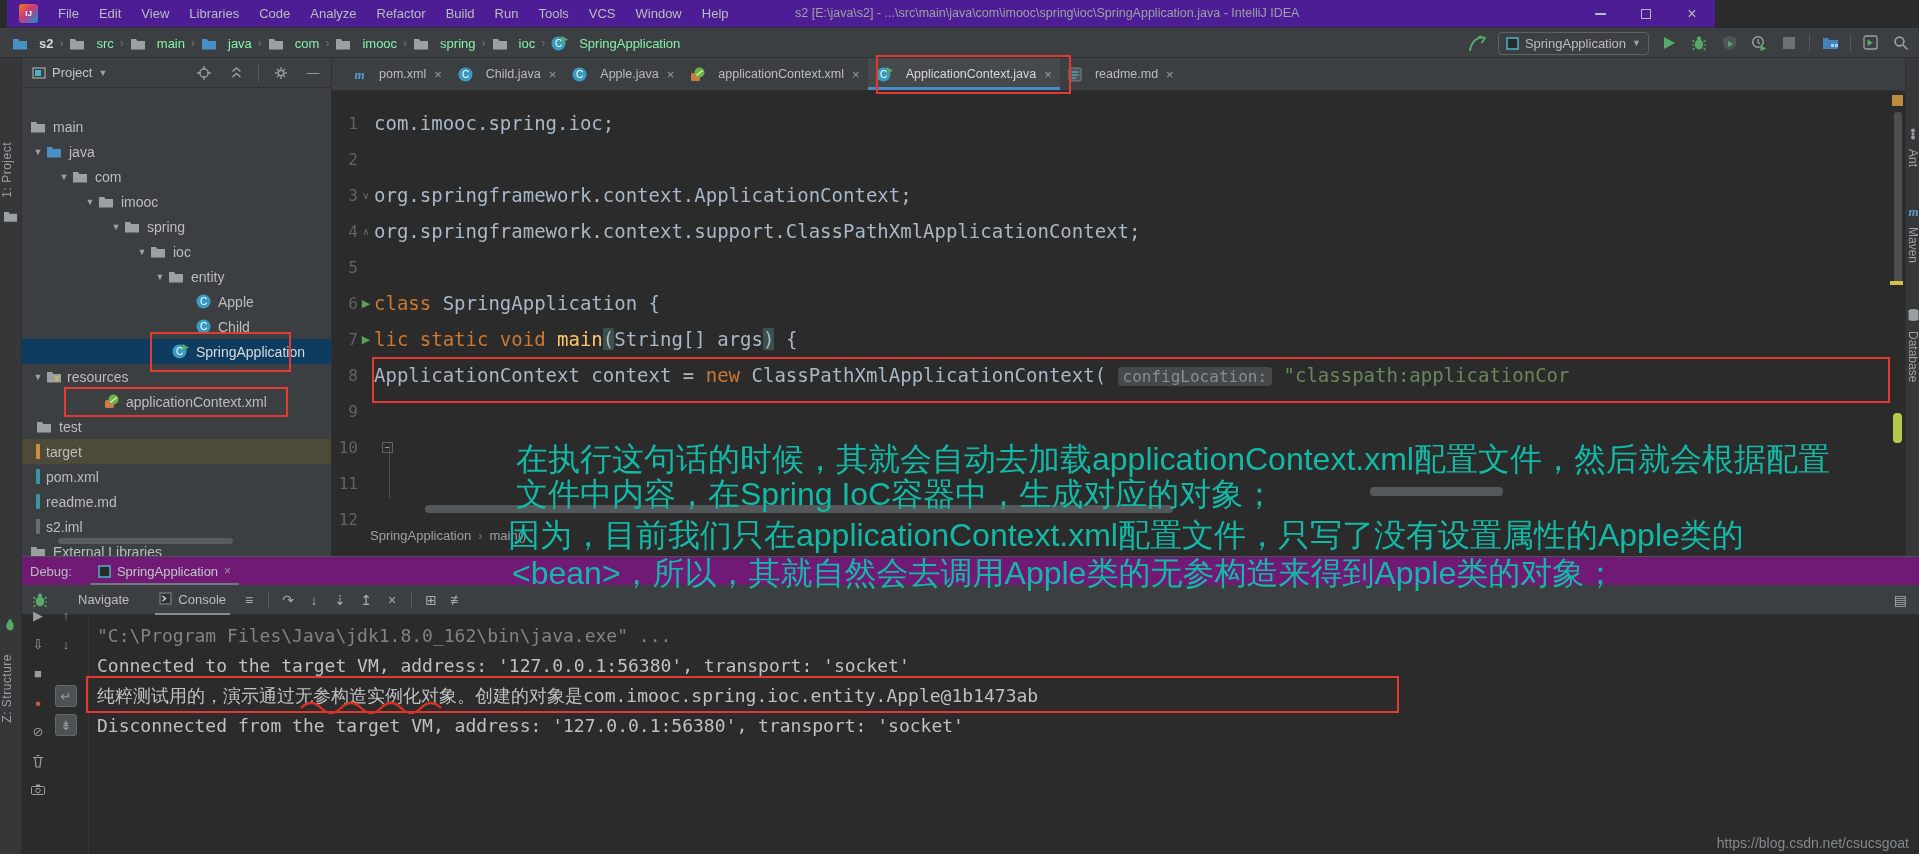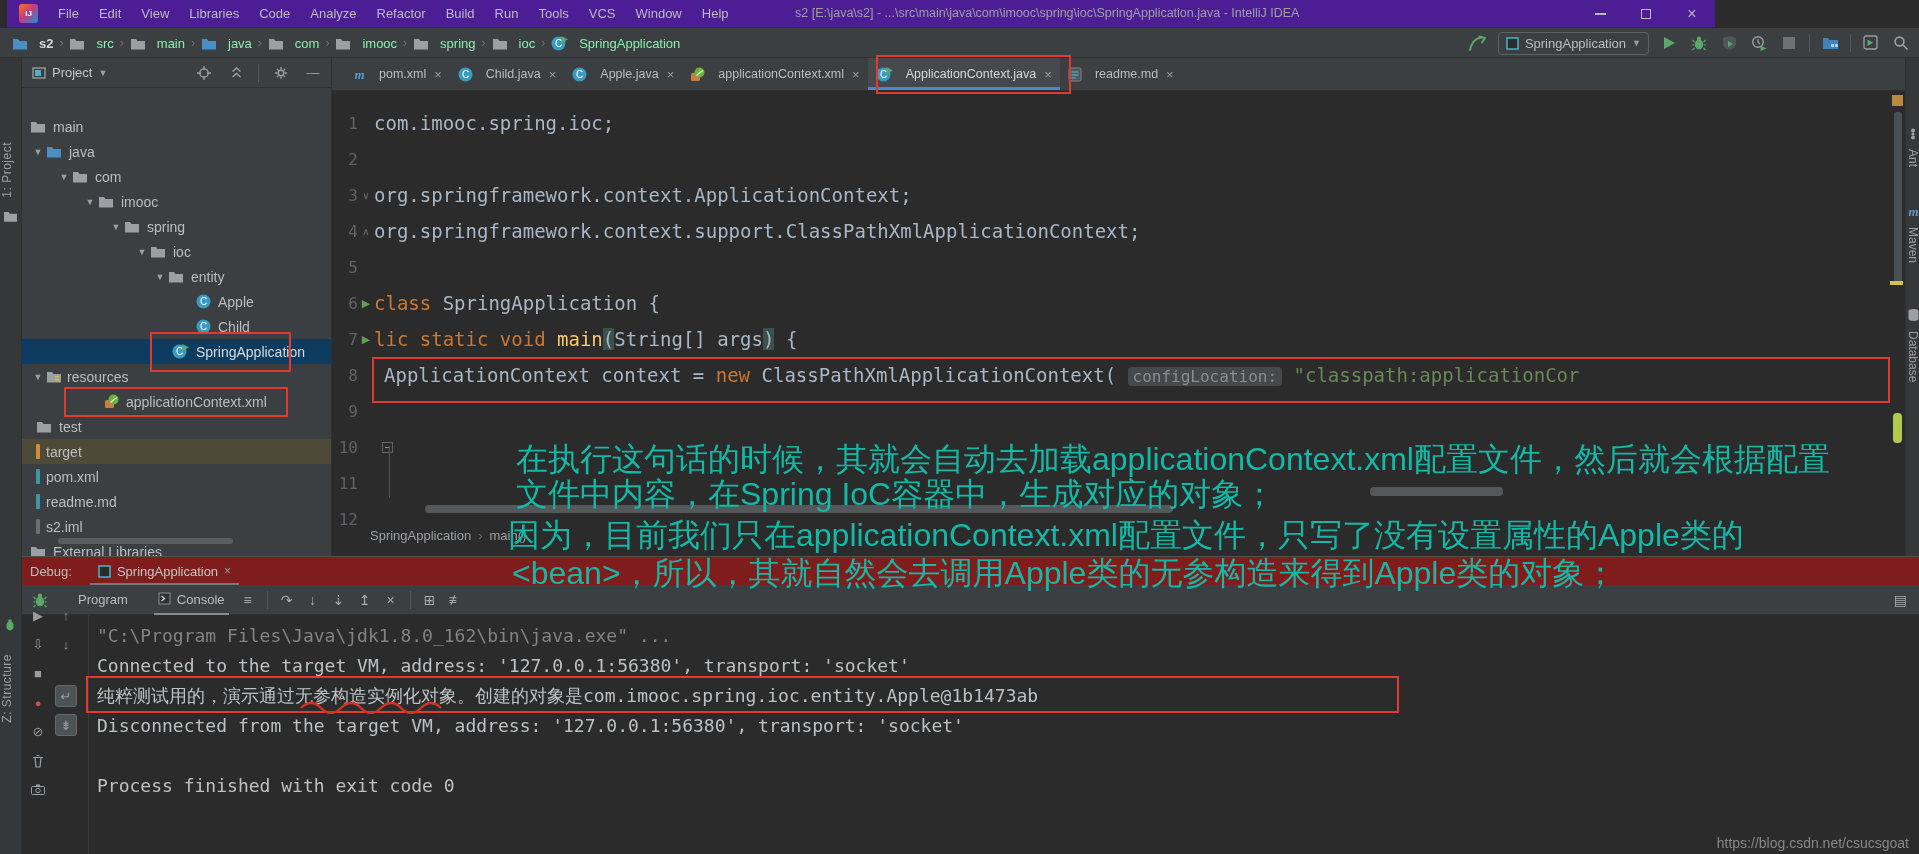--- a/index.html
+++ b/index.html
@@ -95,21 +95,21 @@
 
   
   .rstripe { position:absolute; left:1905px; top:58px; width:14px; height:796px;
     background:#353739; border-left:1px solid #2e3133; }
   .ritem { position:absolute; left:0; width:14px; display:flex; flex-direction:column; align-items:center; gap:5px; }
   .rlabel { writing-mode:vertical-rl; font-size:12px; color:#9da0a2; }
 
   
   .debug { position:absolute; left:22px; top:556px; width:1897px; height:298px;
     background:#2b2b2b; border-top:1px solid #4e5254; }
-  .dhead { position:absolute; left:0; top:0; width:100%; height:28px; background:#7f1d1d; display:flex; align-items:center; }
+  .dhead { position:absolute; left:0; top:0; width:100%; height:28px; background:#701a75; display:flex; align-items:center; }
   .dlabel { margin-left:8px; font-size:13px; color:#bbbdbf; }
   .dtab { display:flex; align-items:center; gap:6px; margin-left:18px; height:28px; padding:0 8px;
     font-size:13px; color:#c3c6c8; position:relative; }
   .dtab::after { content:""; position:absolute; left:0; right:0; bottom:0; height:2px; background:#72787d; }
   .dtab .tclose { color:#9a9da0; font-size:12px; }
   .dtools { position:absolute; left:0; top:28px; width:100%; height:30px; background:#3c3f41;
     border-bottom:1px solid #2e3133; display:flex; align-items:center; }
   .dview { font-size:13px; color:#bbbdbf; padding:0 10px; height:30px; display:flex; align-items:center; gap:6px; position:relative; }
   .dview.active::after { content:""; position:absolute; left:6px; right:6px; bottom:0; height:2px; background:#888c8f; }
   .dico { width:26px; text-align:center; color:#a9acaf; font-size:14px; }
@@ -610,21 +610,21 @@
           <span class="ctext"><span class="kw">class </span><span class="pln">SpringApplication {</span></span>
         </div>
         <div class="cl">
           <span class="gnum">7</span>
           <span class="gmark">▶</span>
           <span class="ctext"><span class="kw">lic </span><span class="kw">static void </span><span class="mth">main</span><span class="phl">(</span><span class="pln">String[] args</span><span class="phl">)</span><span class="pln"> {</span></span>
         </div>
         <div class="cl">
           <span class="gnum">8</span>
           <span class="gmark"></span>
-          <span class="ctext" style="margin-left: 10px;"><span class="pln">ApplicationContext context = </span><span class="kw">new </span><span class="pln">ClassPathXmlApplicationContext( </span><span class="hint">configLocation:</span><span class="pln"> </span><span class="str">"classpath:applicationCor</span></span>
+          <span class="ctext" style=""><span class="pln">ApplicationContext context = </span><span class="kw">new </span><span class="pln">ClassPathXmlApplicationContext( </span><span class="hint">configLocation:</span><span class="pln"> </span><span class="str">"classpath:applicationCor</span></span>
         </div>
         <div class="cl">
           <span class="gnum">9</span>
           <span class="gmark"></span>
           <span class="ctext"></span>
         </div>
         <div class="cl">
           <span class="gnum">10</span>
           <span class="gmark"></span>
           <span class="ctext"></span>
@@ -693,21 +693,21 @@
     </div>
     <div class="dtools" id="dtools">
         <span class="tbtn" style="margin-left: 8px;">
           <svg width="16" height="16">
             <ellipse cx="8" cy="9.5" rx="4.2" ry="5" fill="#59a869"></ellipse>
             <circle cx="8" cy="3.5" r="2.1" fill="#59a869"></circle>
             <path d="M3.5 7 1.5 5 M12.5 7l2-2 M3 10H1 M13 10h2 M3.5 13l-2 2 M12.5 13l2 2" stroke="#59a869" stroke-width="1.2"></path>
           </svg>
         </span>
         <div class="dview" style="margin-left: 18px;">
-          <span>Program</span>
+          <span>Navigate</span>
         </div>
         <div class="dview active" style="margin-left: 10px;">
           <span><svg width="13" height="13">
               <rect x="1" y="1" width="11" height="11" fill="#2f3234" stroke="#8a8e91"></rect>
               <path d="M3.5 4l3 2.5-3 2.5" stroke="#d6d8da" fill="none" stroke-width="1.3"></path>
             </svg></span>
           <span>Console</span>
         </div>
         <span class="dico">≡</span>
         <span class="vdiv" style="margin: 0px 6px;"></span>
@@ -745,21 +745,20 @@
         <span class="ic ">↓</span>
         <span class="ic on" style="margin-top: 26px;">↵</span>
         <span class="ic on">⇟</span>
       </div>
     <div class="dconsole mono" id="dconsole">
         <div class="con-line dim">"C:\Program Files\Java\jdk1.8.0_162\bin\java.exe" ...</div>
         <div class="con-line">Connected to the target VM, address: '127.0.0.1:56380', transport: 'socket'</div>
         <div class="con-line">纯粹测试用的，演示通过无参构造实例化对象。创建的对象是com.imooc.spring.ioc.entity.Apple@1b1473ab</div>
         <div class="con-line">Disconnected from the target VM, address: '127.0.0.1:56380', transport: 'socket'</div>
         <div class="con-line">&nbsp;</div>
-        <div class="con-line">Process finished with exit code 0</div>
       </div>
   </div>
 
   <div class="rbox" id="tabbox" style="left: 876px; top: 55px; width: 195px; height: 39px;"></div>
   <div class="rbox" style="left:150px;top:332px;width:141px;height:40px;"></div>
   <div class="rbox" style="left:64px;top:387px;width:224px;height:30px;"></div>
   <div class="rbox" style="left:372px;top:357px;width:1518px;height:46px;"></div>
   <div class="rbox" style="left:86px;top:676px;width:1313px;height:37px;"></div>
   <svg class="squiggle" style="left:299px;top:700px;" width="160" height="14">
     <path d="M2 8 q10 -10 20 0 t20 0 t20 0 t20 0 t20 0 t20 0 t20 0" stroke="#d93025" stroke-width="2.4" fill="none"></path>

